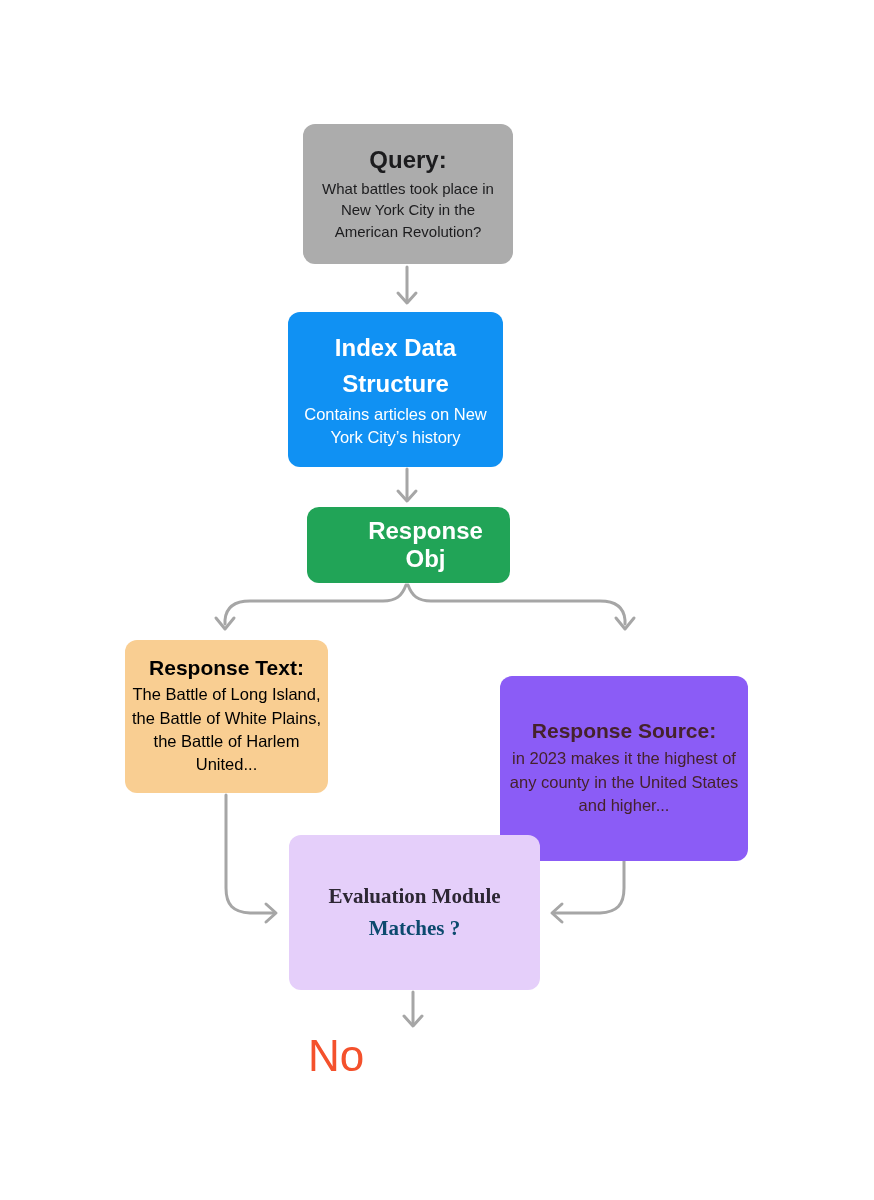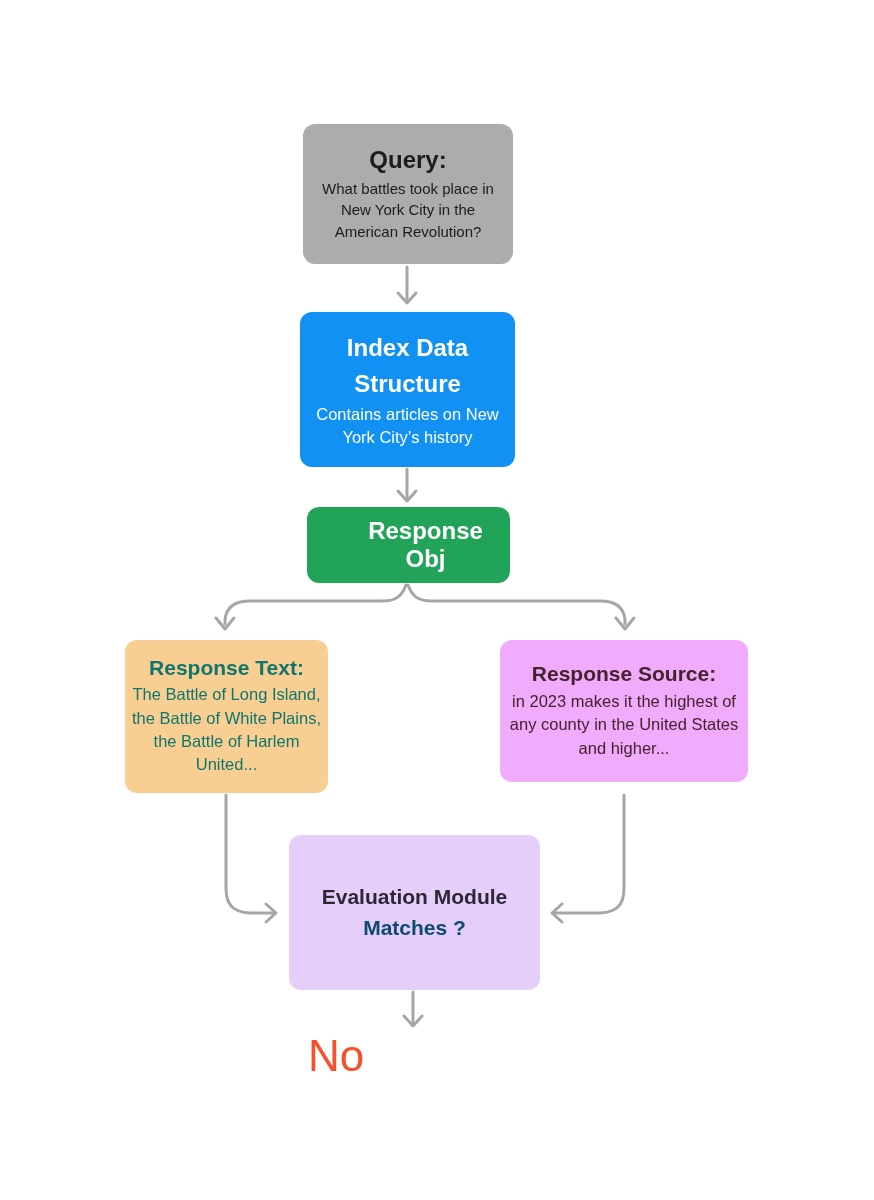--- a/index.html
+++ b/index.html
@@ -5,36 +5,36 @@
   html,body{margin:0;padding:0;background:#ffffff;font-family:"Liberation Sans",sans-serif;}
   .canvas{position:relative;width:874px;height:1200px;background:#ffffff;overflow:hidden;}
   .node{position:absolute;border-radius:12px;display:flex;flex-direction:column;align-items:center;justify-content:center;text-align:center;box-sizing:border-box;padding:8px 10px;}
   .node .title{font-weight:bold;}
   .node .body{line-height:1.42;}
 
   .query{left:303px;top:124px;width:210px;height:140px;background:#ACACAC;color:#1C1C1E;}
   .query .title{font-size:24px;margin-bottom:4px;}
   .query .body{font-size:15px;width:192px;}
 
-  .index{left:300px;top:312px;width:215px;height:155px;background:#1091F3;color:#ffffff;}
+  .index{left:288px;top:312px;width:215px;height:155px;background:#1091F3;color:#ffffff;}
   .index .title{font-size:24px;line-height:1.5;width:175px;margin-bottom:1px;}
   .index .body{font-size:16.5px;width:202px;}
 
   .robj{left:307px;top:507px;width:203px;height:76px;background:#21A457;color:#ffffff;padding-left:44px;}
   .robj .title{font-size:24px;}
 
-  .rtext{left:125px;top:640px;width:203px;height:153px;background:#F9CE92;color:#0f766e;}
+  .rtext{left:125px;top:640px;width:203px;height:153px;background:#F9CE92;color:#000000;}
   .rtext .title{font-size:21px;margin-bottom:3px;}
   .rtext .body{font-size:16.5px;width:192px;}
 
-  .rsource{left:500px;top:640px;width:248px;height:142px;background:#f0abfc;color:#45222C;}
+  .rsource{left:500px;top:676px;width:248px;height:185px;background:#8b5cf6;color:#45222C;}
   .rsource .title{font-size:21px;margin-bottom:4px;}
   .rsource .body{font-size:16.5px;width:238px;}
 
-  .eval{left:289px;top:835px;width:251px;height:155px;background:#E5CFFA;color:#2D2734;}
+  .eval{left:289px;top:835px;width:251px;height:155px;background:#E5CFFA;color:#2D2734;font-family:Liberation Serif, serif;}
   .eval .title{font-size:21px;}
   .eval .question{font-size:21px;font-weight:bold;color:#0c4a6e;margin-top:7px;}
 
   .no-label{position:absolute;left:308px;top:1031px;width:200px;text-align:left;font-size:44px;color:#F4512C;}
 
   svg.arrows{position:absolute;left:0;top:0;pointer-events:none;}
   svg.arrows path{fill:none;stroke:#A6A6A6;stroke-width:3;stroke-linecap:round;stroke-linejoin:round;}
 </style>
 </head>
 <body>

